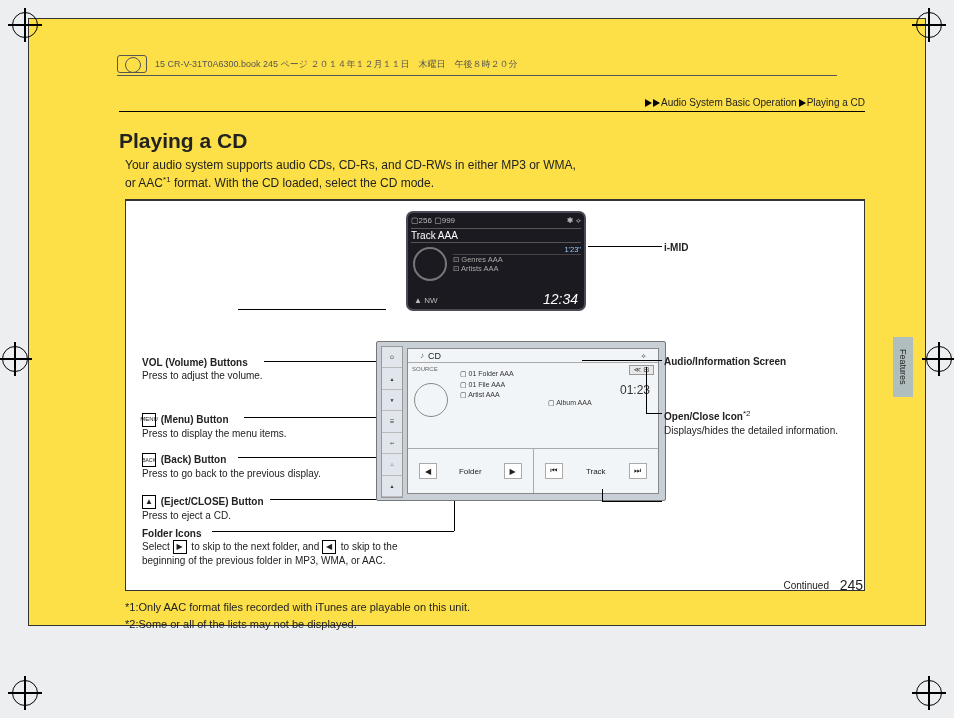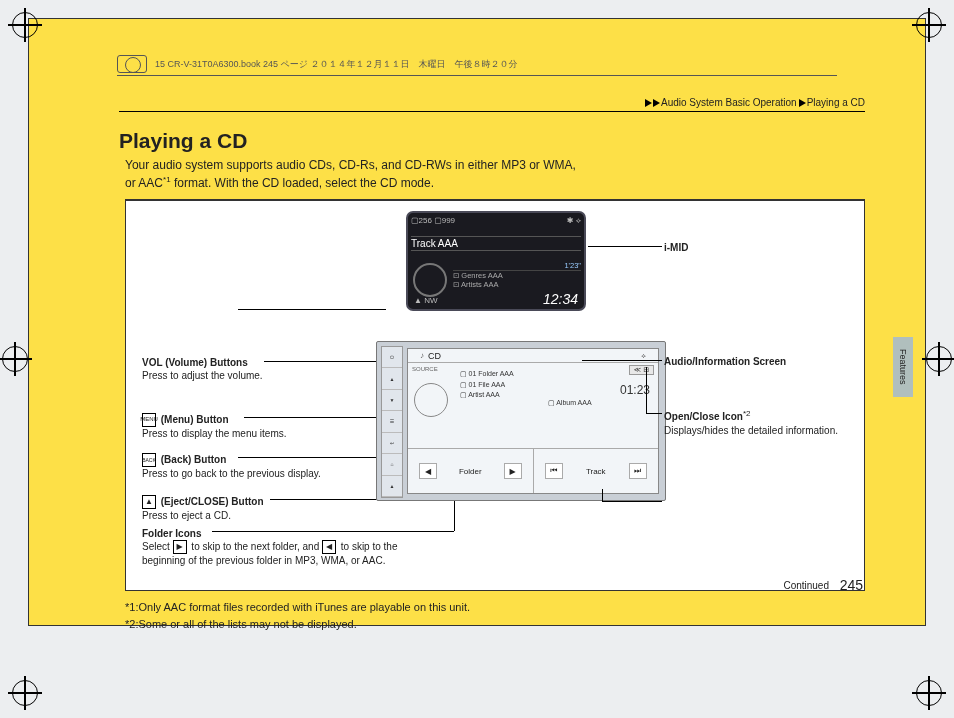--- a/index.html
+++ b/index.html
@@ -29,21 +29,21 @@
   
   .lbl{position:absolute;font-size:10px;line-height:1.3}
   .lbl b{font-weight:bold}
   .ico{display:inline-flex;width:14px;height:14px;border:1.2px solid #000;align-items:center;justify-content:center;font-size:8px;vertical-align:middle;margin-right:2px}
   
   .lead{position:absolute;height:.8px;background:#000}
   .leadv{position:absolute;width:.8px;background:#000}
   
   .imid{position:absolute;left:280px;top:10px;width:180px;height:100px;background:#1a1a20;border:2px solid #4a4a58;border-radius:7px;color:#ddd;font-size:9px;padding:3px}
   .imid-row{display:flex;justify-content:space-between;font-size:8px;color:#bbb}
-  .imid-track{border-top:1px solid #555;border-bottom:1px solid #555;margin:10px 0;padding:1px 0;font-size:10px;color:#fff}
+  .imid-track{border-top:1px solid #555;border-bottom:1px solid #555;margin:2px 0;padding:1px 0;font-size:10px;color:#fff}
   .imid-body{display:flex;gap:4px;align-items:flex-start}
   .imid-disc{width:34px;height:34px;border:2px solid #777;border-radius:50%;margin:2px}
   .imid-lines{flex:1;font-size:7.5px;color:#aaa}
   .imid-time{position:absolute;right:6px;bottom:2px;font-size:14px;font-style:italic;color:#fff}
   .imid-foot{position:absolute;left:6px;bottom:4px;font-size:8px;color:#bbb}
   .ais{position:absolute;left:250px;top:140px;width:290px;height:160px;background:#c9cfd6;border:1px solid #777;border-radius:2px}
   .ais-sidebar{position:absolute;left:4px;top:4px;width:22px;height:152px;background:#e1e6ec;border:1px solid #999;display:flex;flex-direction:column}
   .ais-sbtn{flex:1;border-bottom:1px solid #bbb;font-size:5px;color:#333;display:flex;align-items:center;justify-content:center;text-align:center}
   .ais-screen{position:absolute;left:30px;top:6px;right:6px;bottom:6px;background:#f2f5f8;border:1px solid #888}
   .ais-hdr{height:14px;border-bottom:1px solid #aaa;font-size:9px;padding:1px 12px;display:flex;align-items:center;gap:4px}

